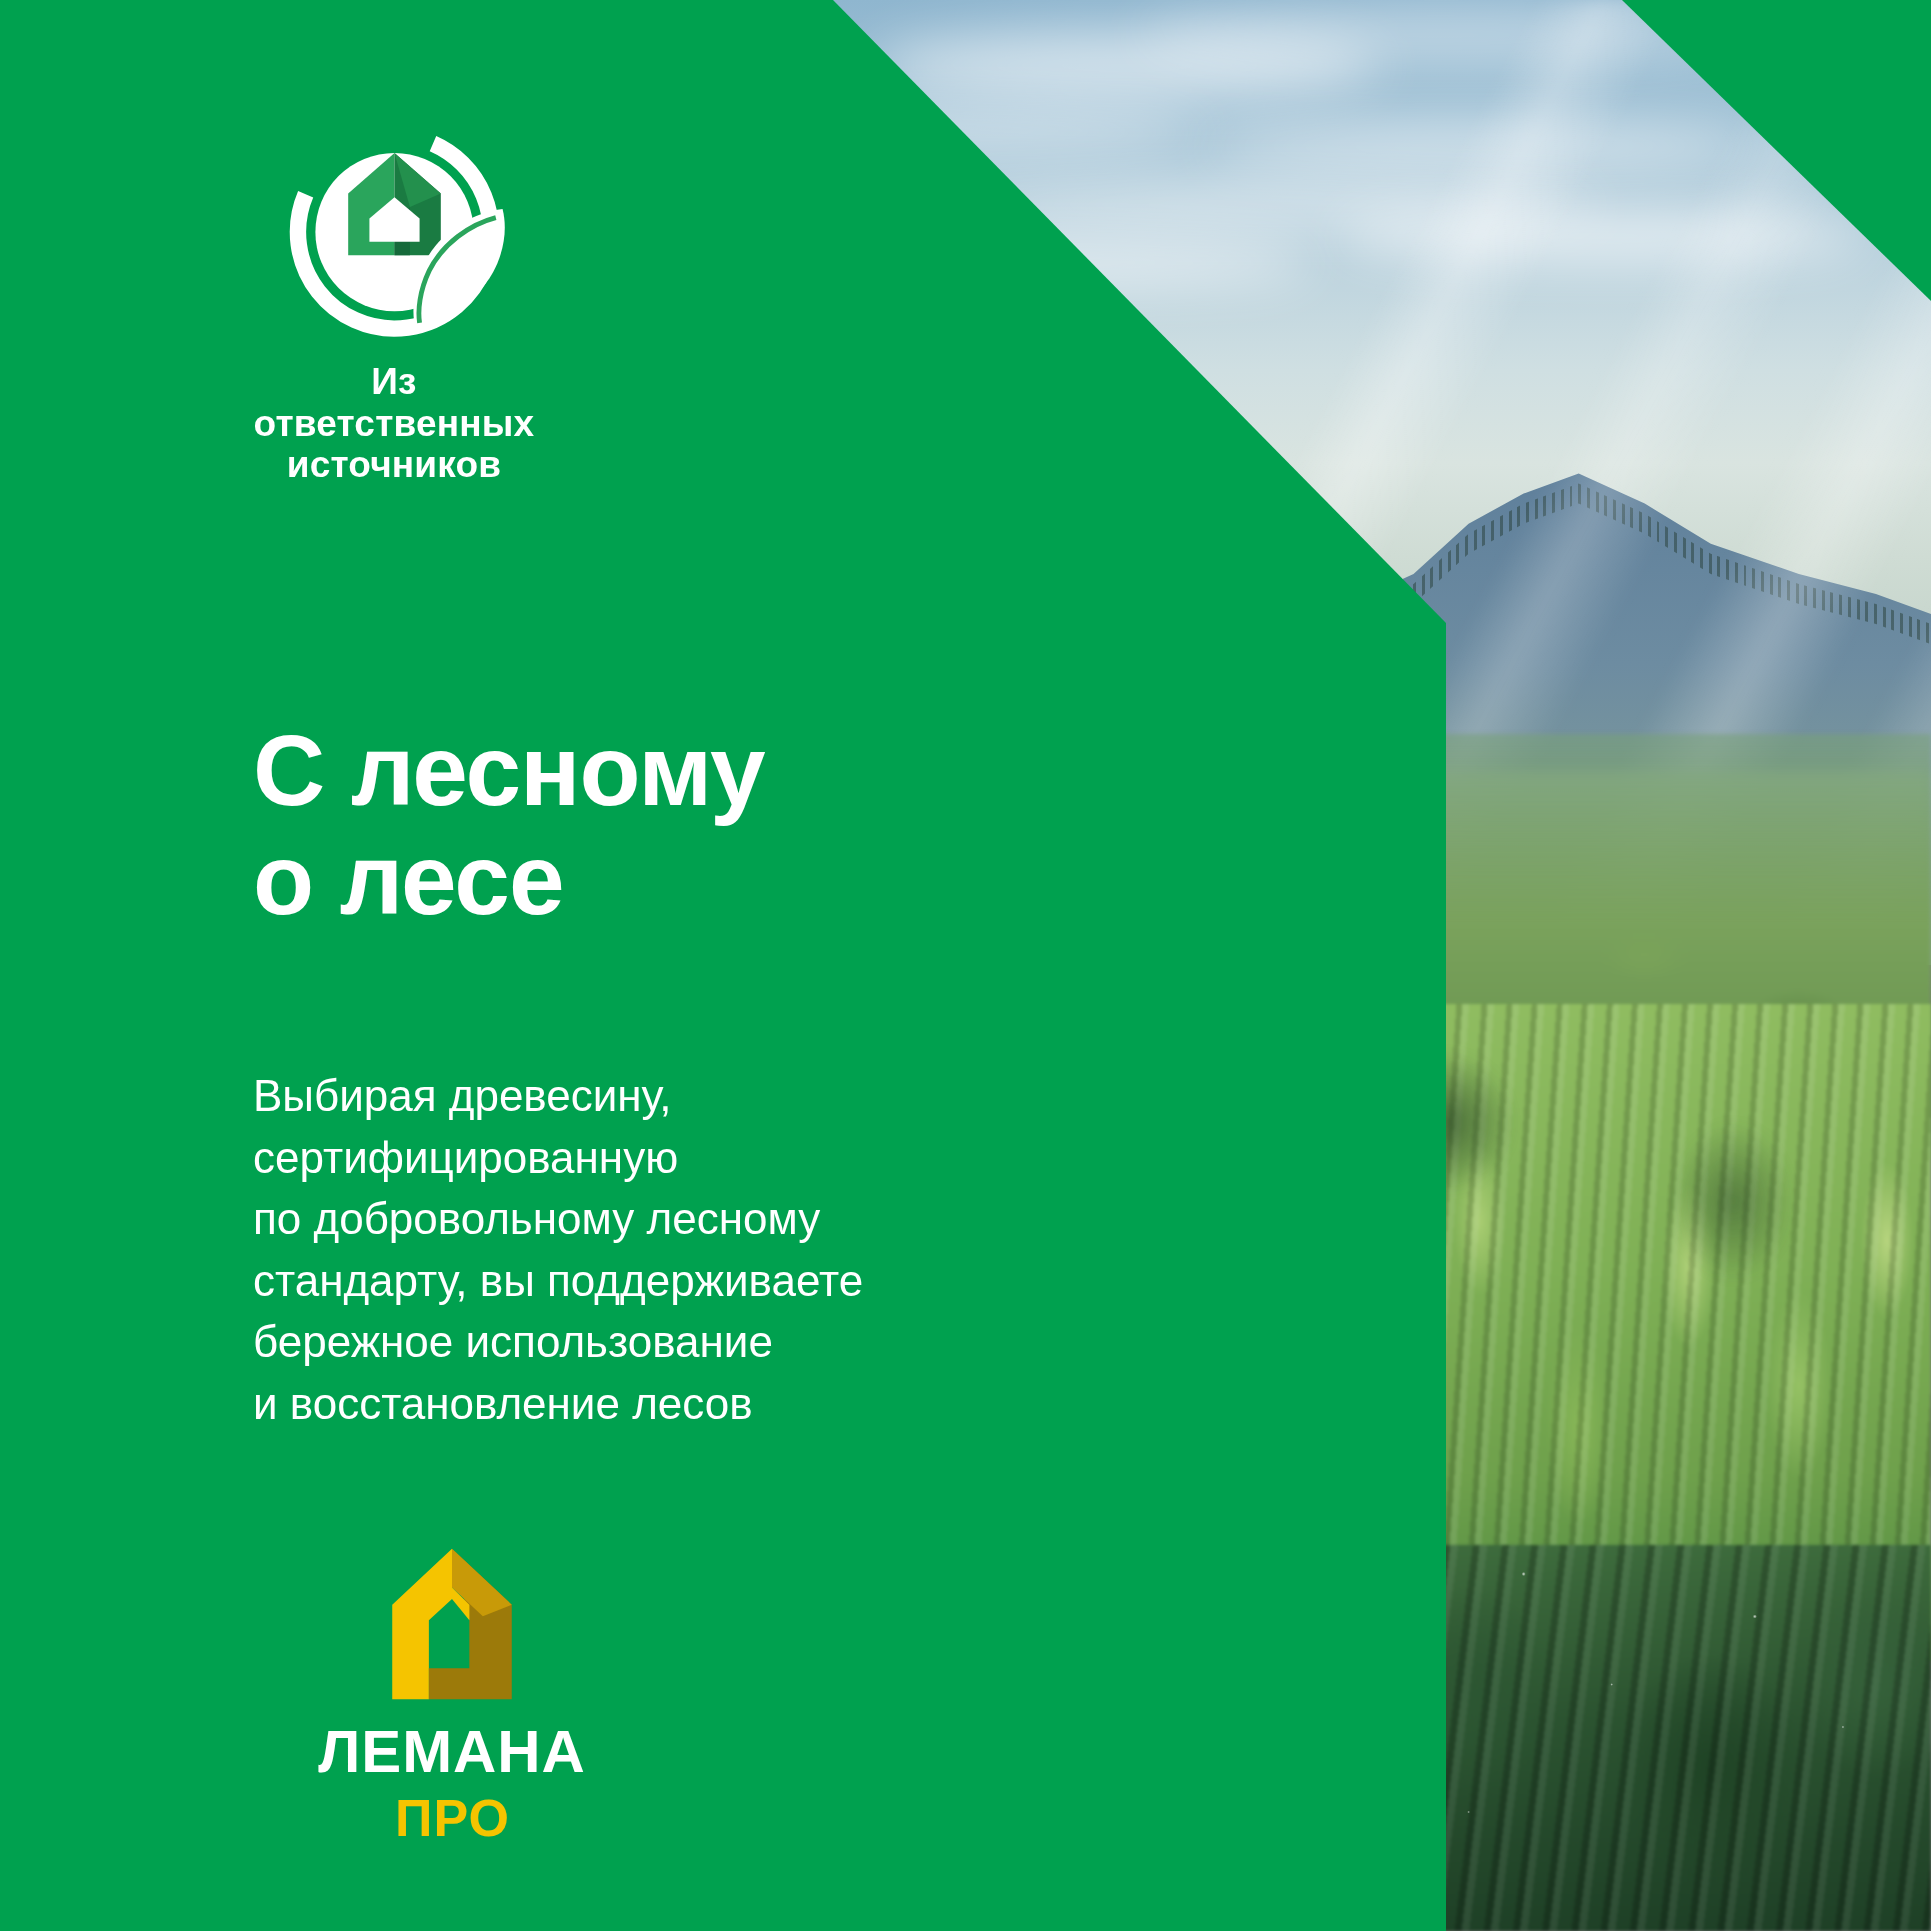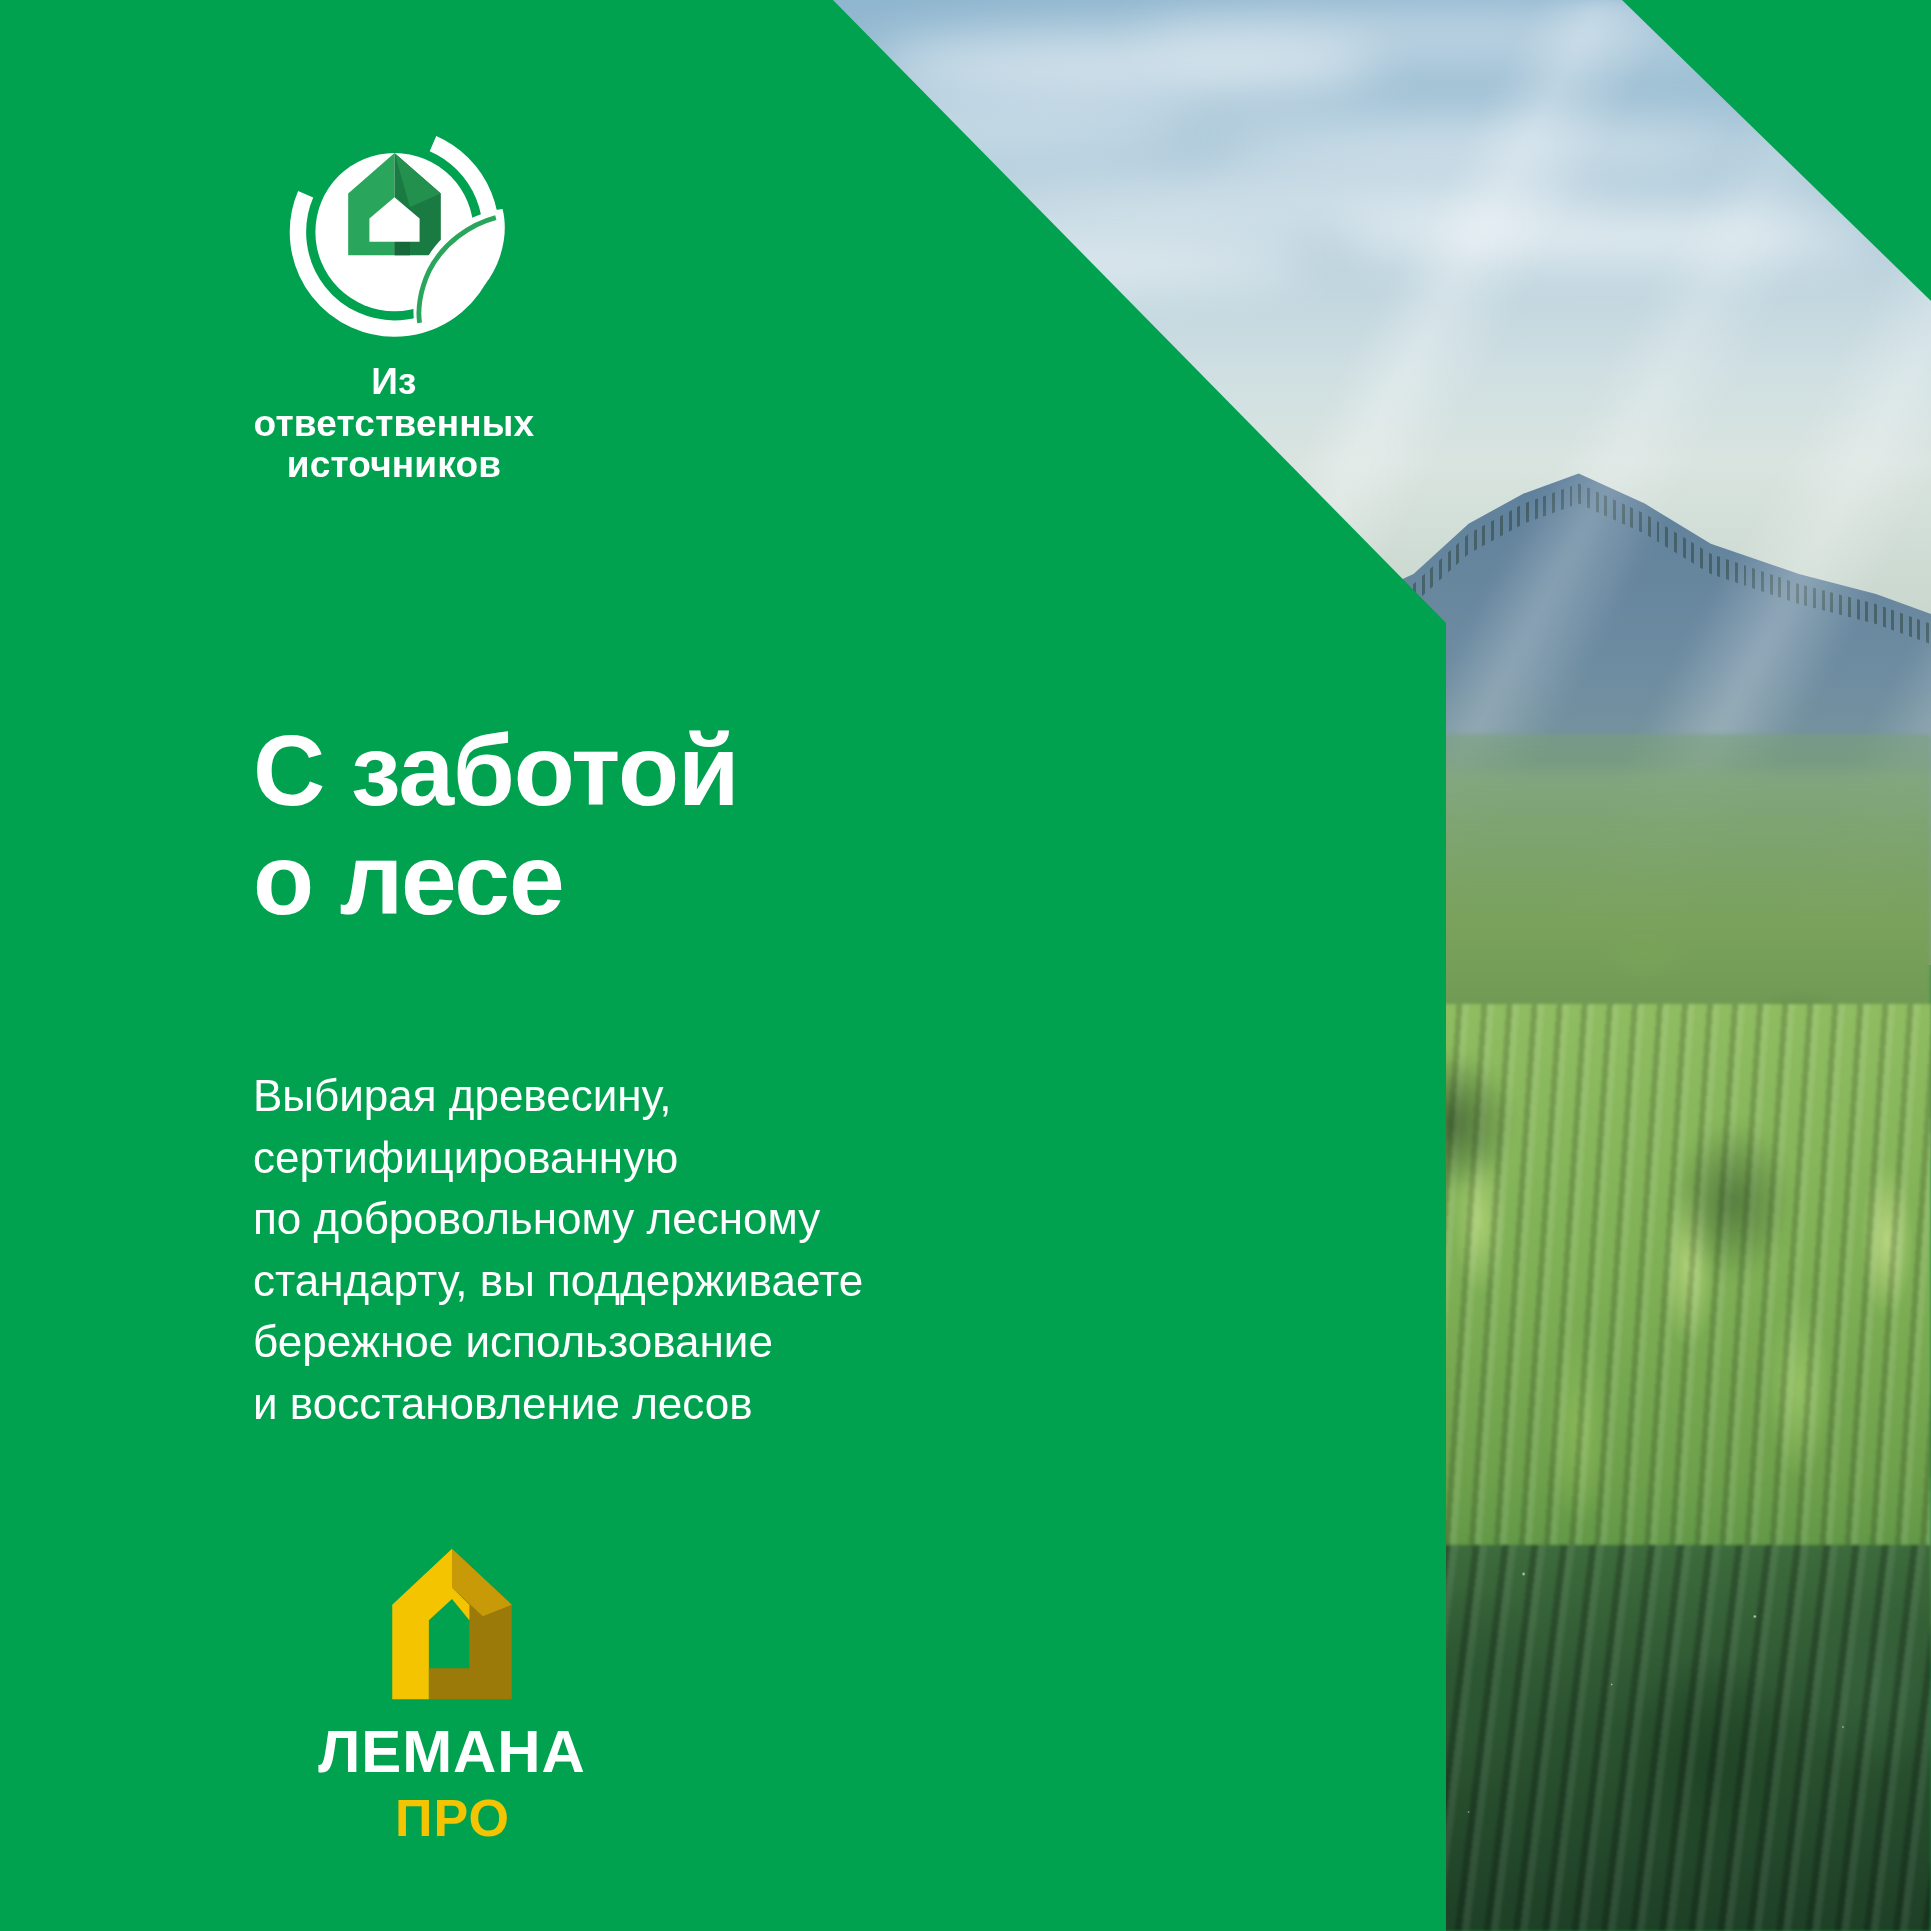--- a/index.html
+++ b/index.html
@@ -3,21 +3,21 @@
 <meta charset="utf-8">
 <style>
   html,body{margin:0;padding:0;background:#ffffff;}
   *{box-sizing:border-box;}
 
   .poster{
     position:relative;
     width:1931px;height:1931px;
     overflow:hidden;
     font-family:"Liberation Sans", sans-serif;
-    background:#15803d;
+    background:#737373;
   }
 
   
   .photo{
     position:absolute;
     inset:0;
     overflow:hidden;
   }
   .photo-inner{
     position:absolute;
@@ -288,21 +288,21 @@
         <path d="M134 76 L108 98 L108 122 L160 122 L160 98 Z" fill="#ffffff"></path>
 
         <path d="M246 88 C214 92 180 112 164 146 C152 172 152 198 156 214
                  C182 206 218 186 236 154 C250 128 250 104 246 88 Z" fill="#ffffff"></path>
         <path d="M239 97 C212 104 184 124 170 152 C160 173 158 193 160 206" fill="none" stroke="#2aa55c" stroke-width="5"></path>
       </svg>
       <div class="eco-caption">Из ответственных
 источников</div>
     </div>
 
-    <h1 class="headline">С заботой
+    <h1 class="headline">С лесному
 о лесе</h1>
 
     <p class="body-copy">Выбирая древесину,
 сертифицированную
 по добровольному лесному
 стандарту, вы поддерживаете
 бережное использование
 и восстановление лесов</p>
 
     <div class="brand">

